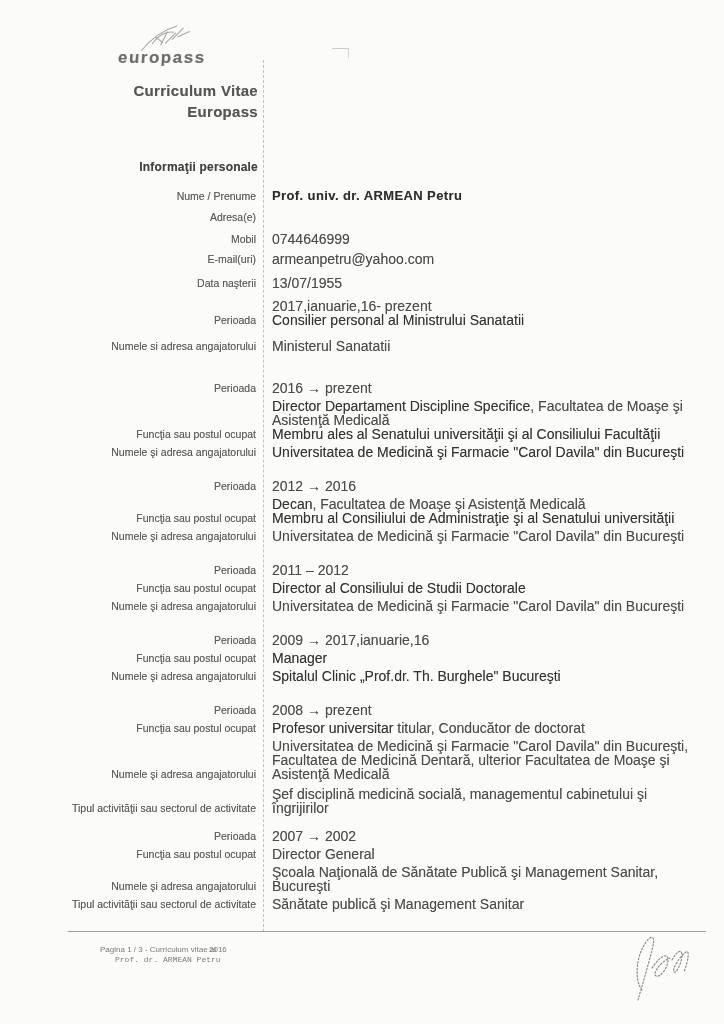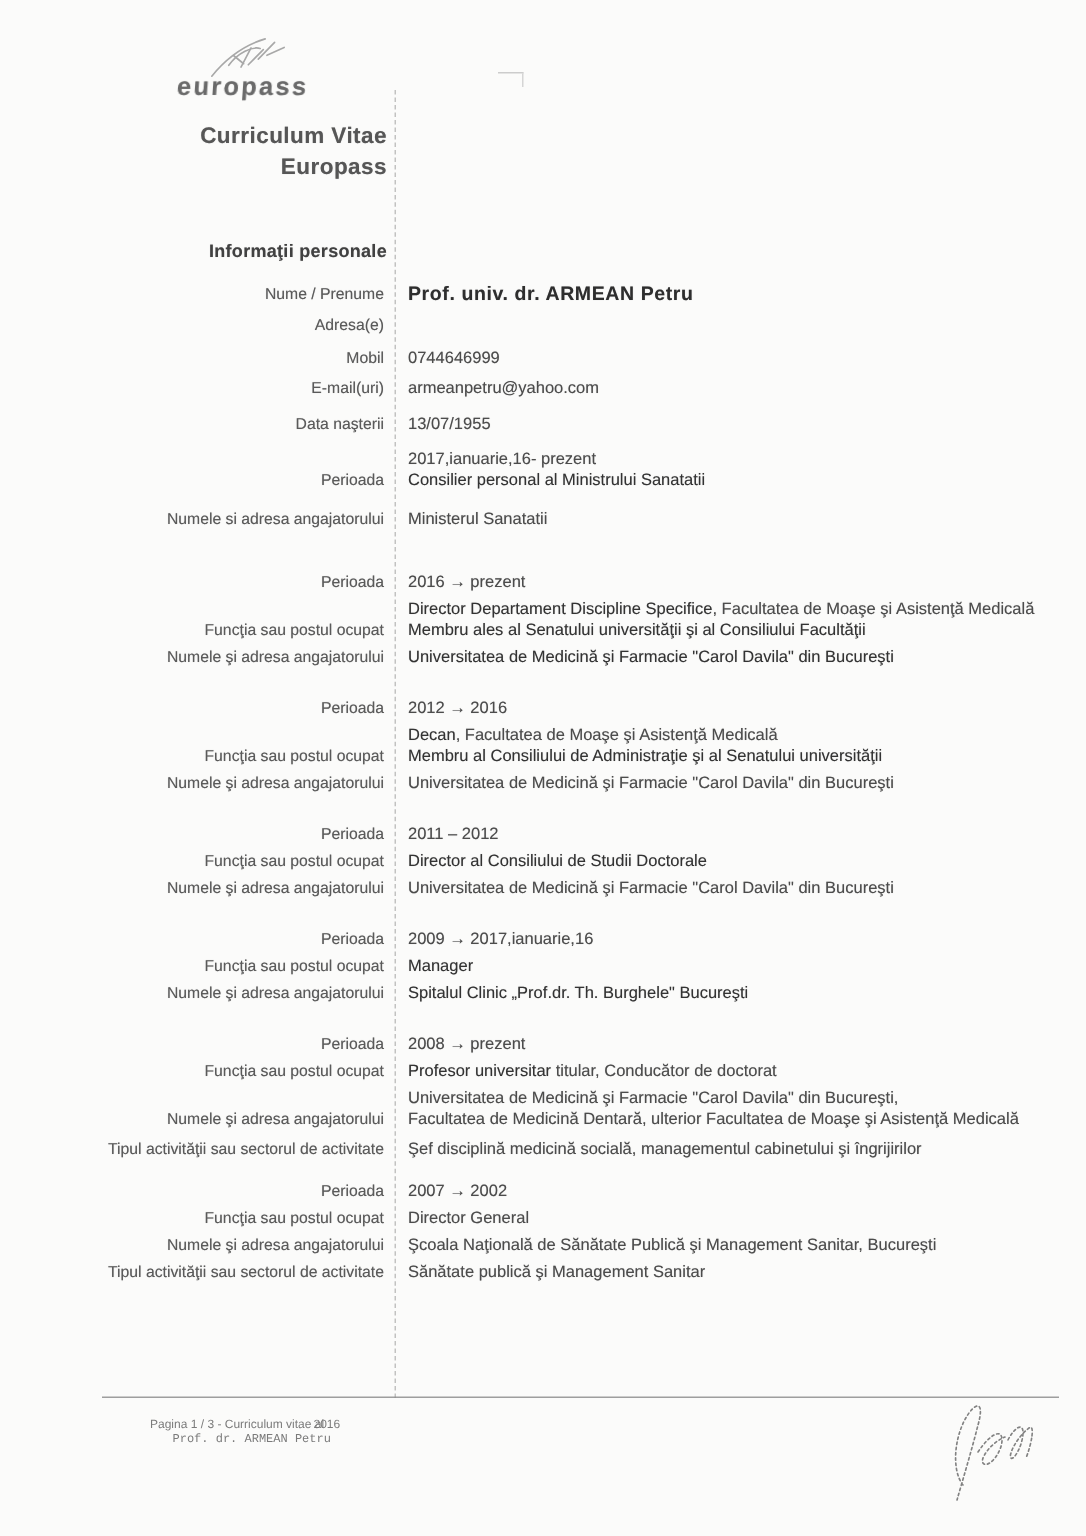--- a/index.html
+++ b/index.html
@@ -25,21 +25,21 @@
     font-size:15px;font-weight:bold;line-height:21px;color:#565656;letter-spacing:.3px;}
   
   .flow{position:absolute;left:0;top:160px;width:724px;}
   .sec-heading{width:258px;text-align:right;font-weight:bold;font-size:12px;
     color:#414141;margin-bottom:14px;letter-spacing:.2px;}
   .exp-heading{margin-top:30px;margin-bottom:12px;}
   .row{display:flex;align-items:flex-end;}
   .lbl{flex:0 0 263px;box-sizing:border-box;padding-right:7px;text-align:right;
     font-size:10.5px;line-height:13px;color:#5a5a5a;}
   .val{flex:1;box-sizing:border-box;padding-left:9px;padding-right:18px;
-    font-size:11px;line-height:14px;color:#4c4c4c;}
+    font-size:14px;line-height:14px;color:#4c4c4c;}
   .b{font-weight:normal;color:#333;}
   
   #personal-rows .row{margin-bottom:8px;min-height:13px;}
   #personal-rows .row:nth-child(3){margin-bottom:6px;}
   #personal-rows .row:nth-child(4){margin-bottom:10px;}
   #personal-rows .row:nth-child(5){margin-bottom:9px;}
   .name-row .val{font-size:13px;font-weight:bold;color:#2e2e2e;letter-spacing:.4px;line-height:15px;}
   
   .entry{margin-bottom:20px;}
   .entry:nth-child(1){margin-bottom:28px;}

